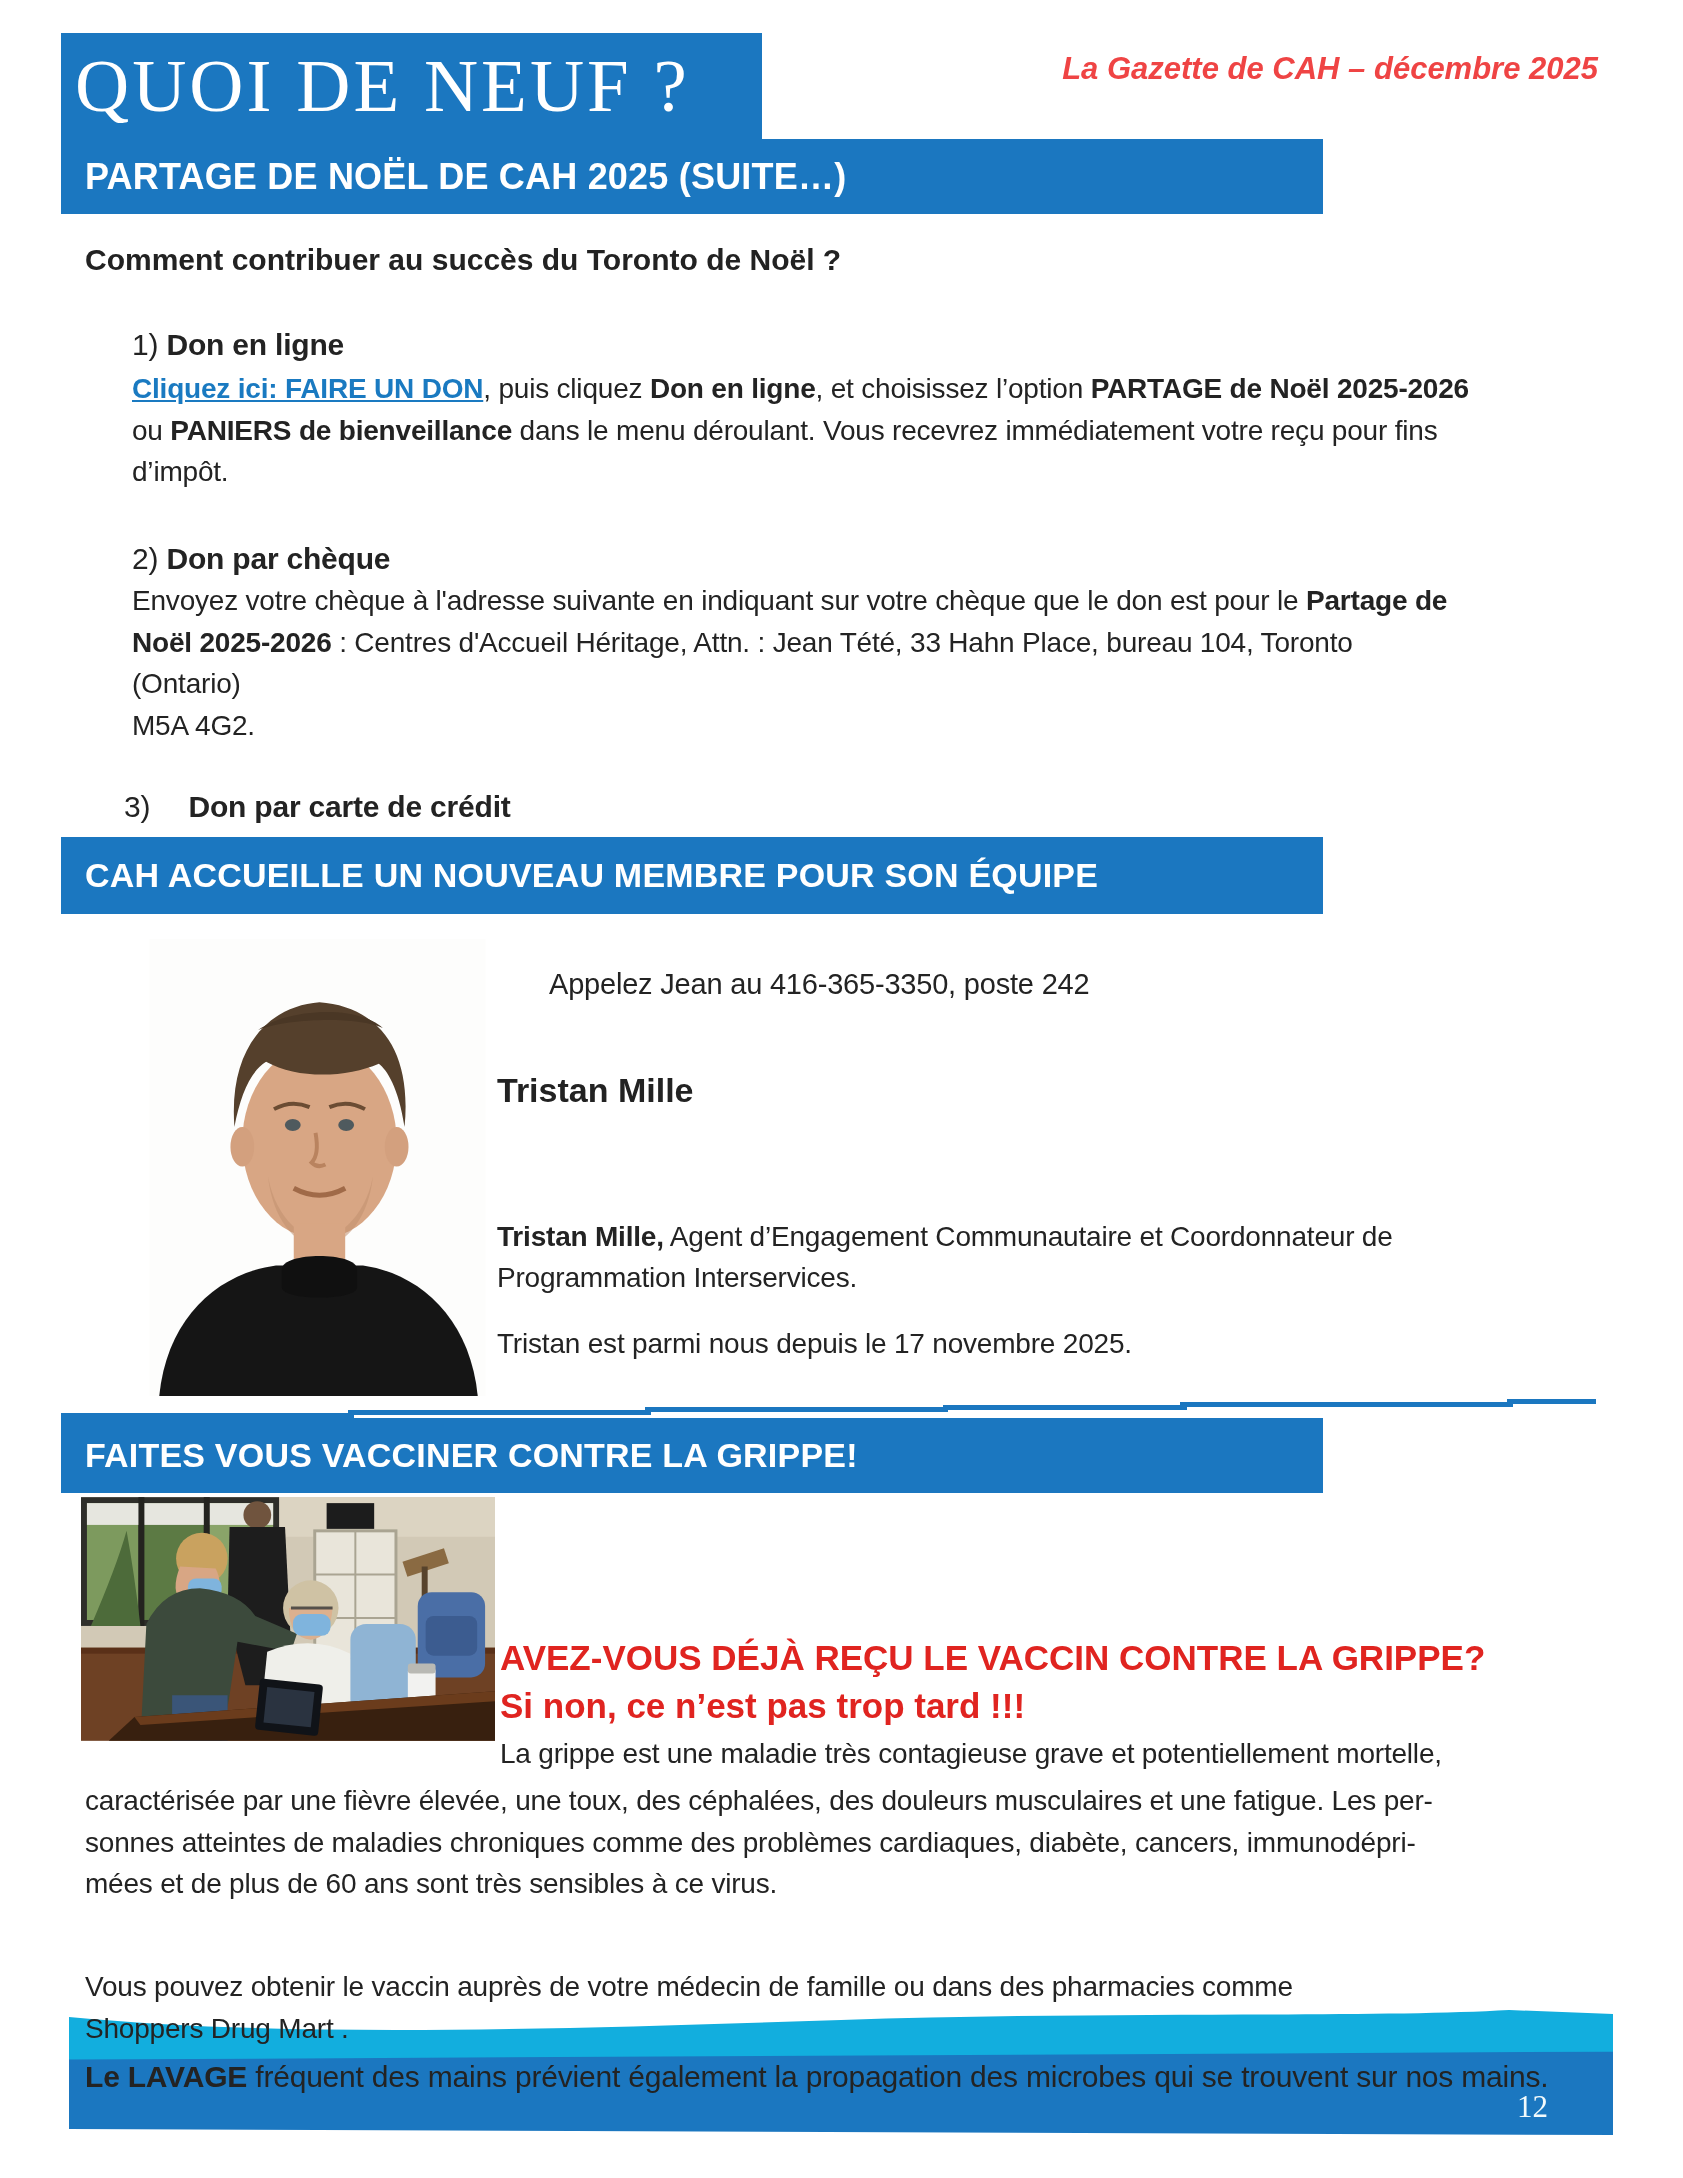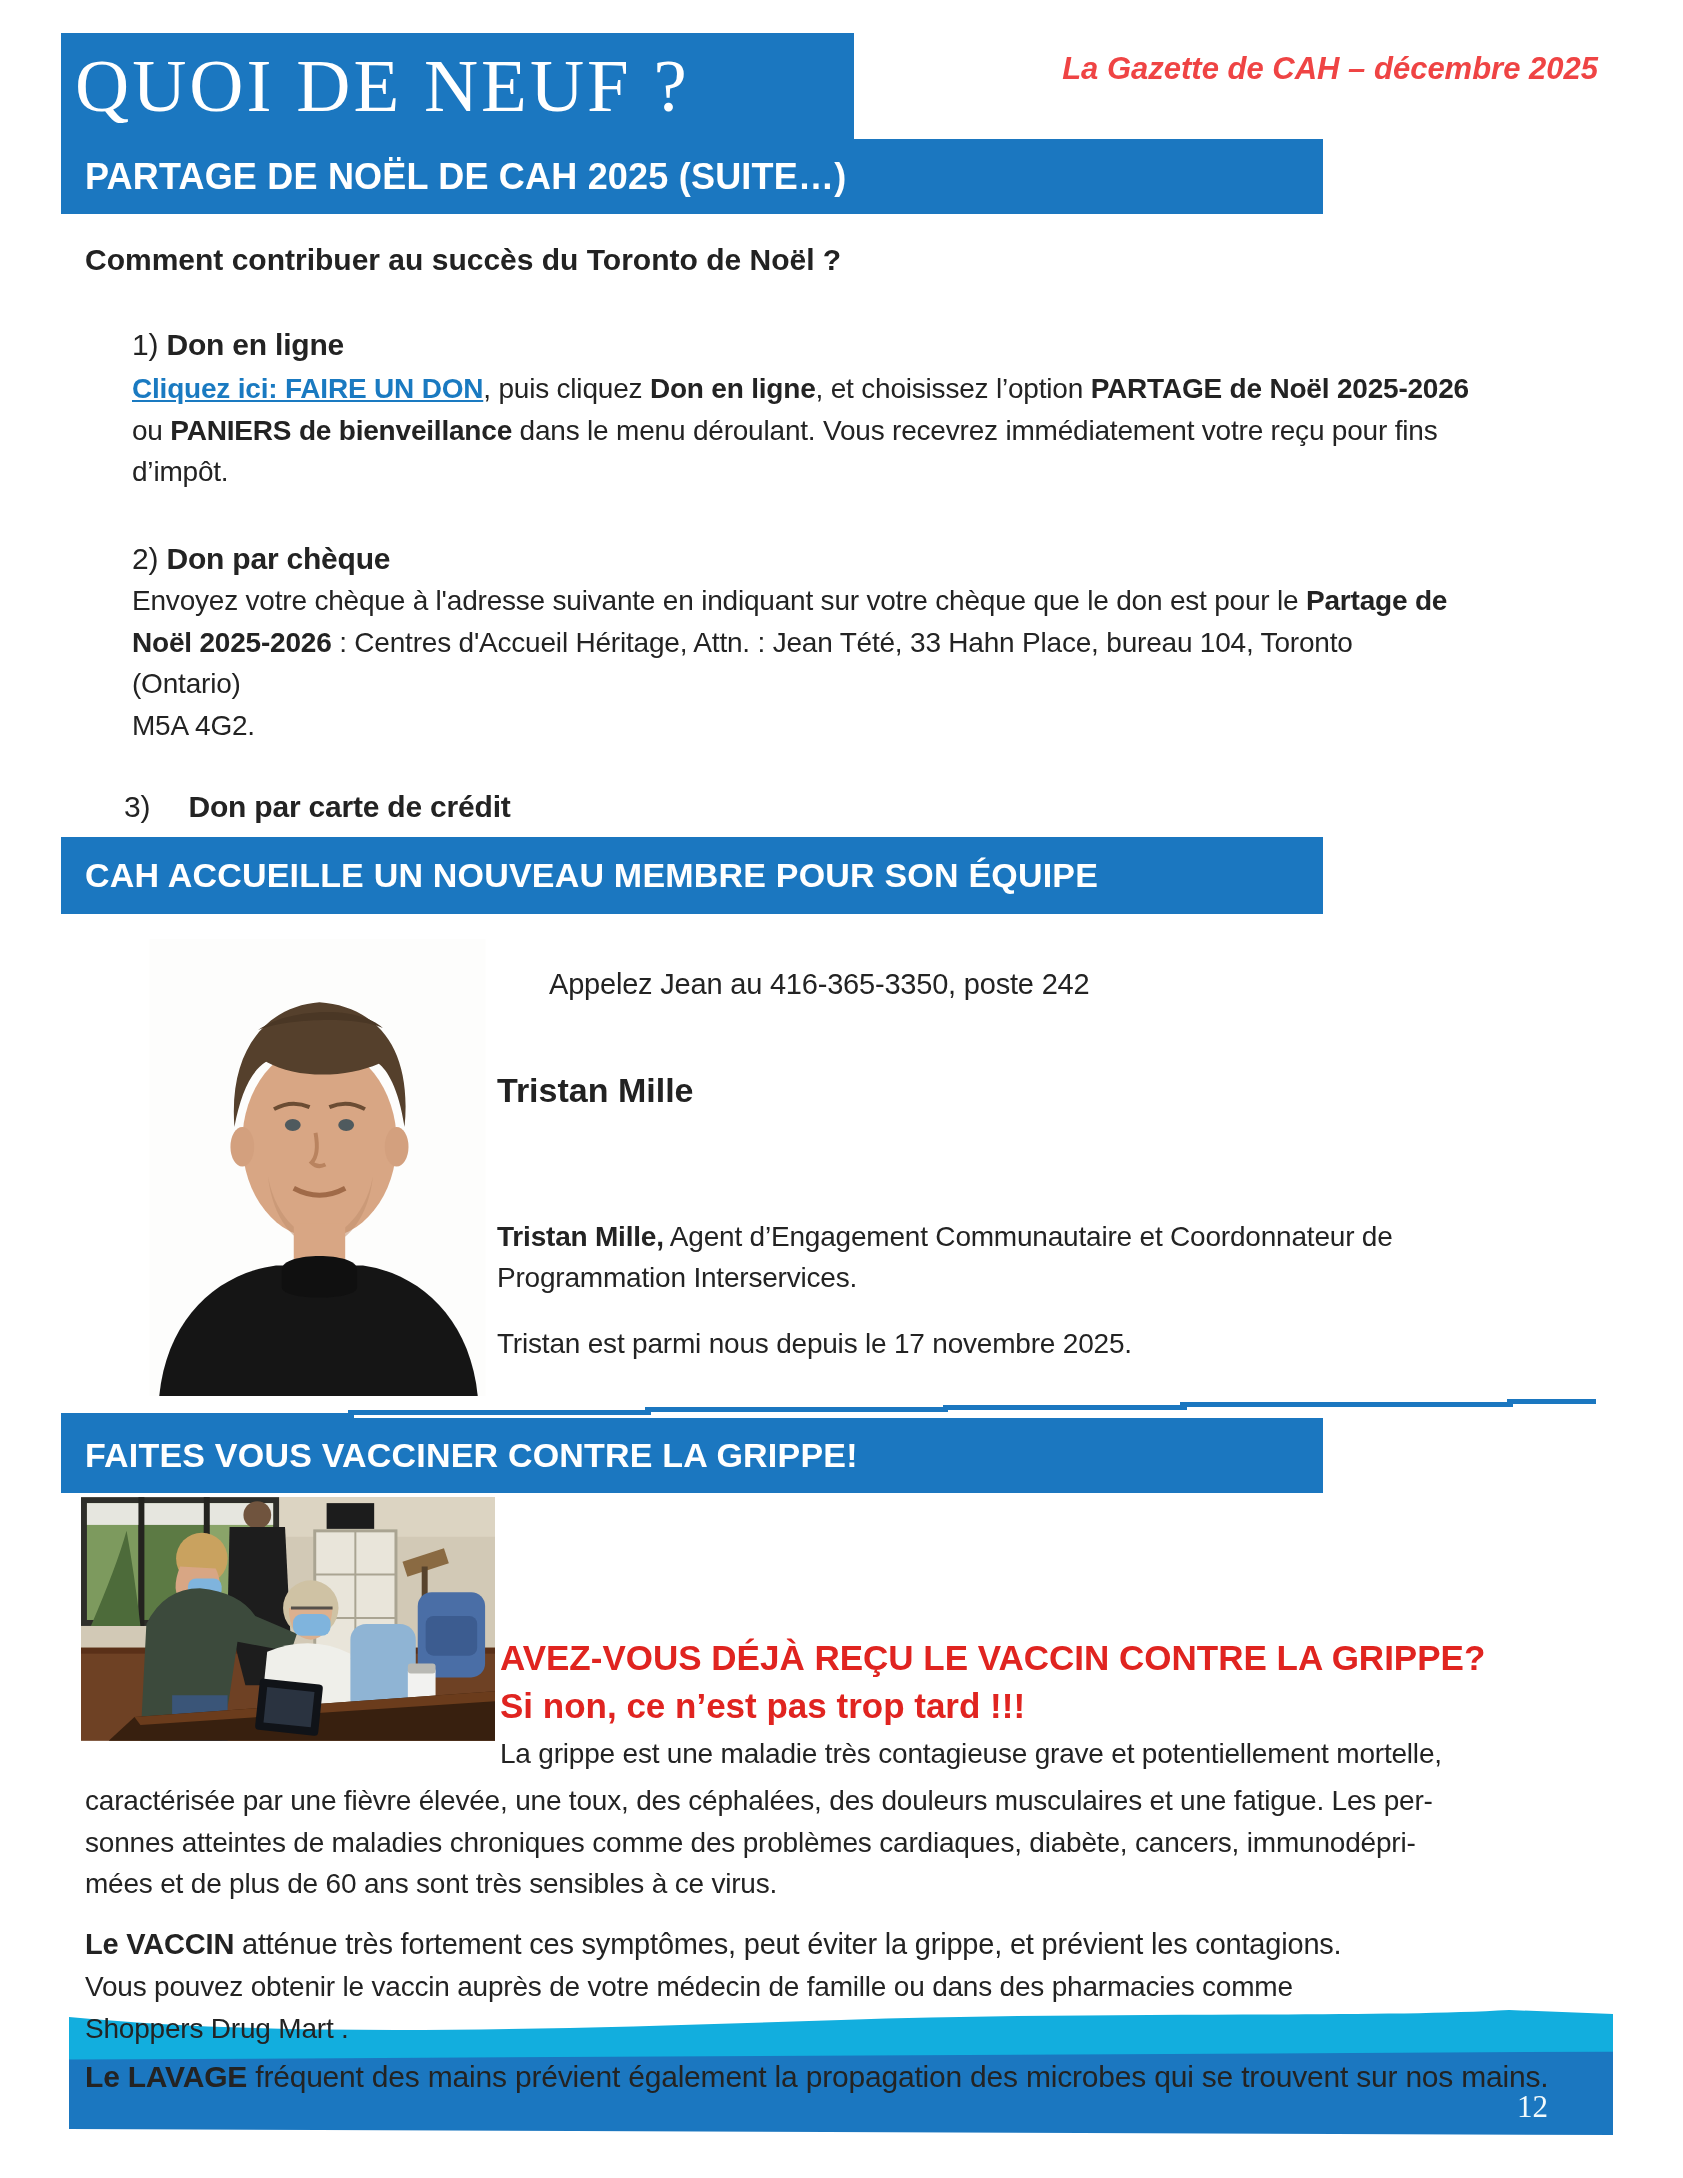--- a/index.html
+++ b/index.html
@@ -2,21 +2,21 @@
 <html><head>
 <meta charset="utf-8">
 <style>
   html,body{margin:0;padding:0;background:#ffffff;}
   .page{position:relative;width:1683px;height:2178px;background:#ffffff;overflow:hidden;
         font-family:"Liberation Sans",sans-serif;color:#232323;}
   .abs{position:absolute;}
   .bar{position:absolute;left:61px;width:1262px;background:#1b77c0;color:#ffffff;
        font-weight:bold;display:flex;align-items:center;box-sizing:border-box;
        padding-left:24px;letter-spacing:0.2px;}
-  .quoi-box{position:absolute;left:61px;top:33px;width:793px;height:106px;background:#1b77c0;
+  .quoi-box{position:absolute;left:61px;top:33px;width:701px;height:106px;background:#1b77c0;
             display:flex;align-items:center;box-sizing:border-box;padding-left:14px;}
   .quoi-title{font-family:"Liberation Serif",serif;font-weight:normal;color:#ffffff;
               font-size:75px;letter-spacing:3px;white-space:nowrap;}
   .gazette{position:absolute;left:941px;top:51px;width:657px;text-align:right;
            font-style:italic;font-weight:bold;font-size:31px;color:#ef4444;}
   .h-bold{position:absolute;font-weight:bold;font-size:30px;color:#222222;white-space:nowrap;}
   .line{position:absolute;font-size:28px;line-height:1.2;letter-spacing:-0.2px;
         white-space:nowrap;color:#232323;}
   .seg.b{font-weight:bold;}
   .seg.link{color:#1a7ac1;font-weight:bold;text-decoration:underline;}
@@ -156,21 +156,20 @@
   </div>
 
   <div class="red-line" style="left:500px;top:1638px;">AVEZ-VOUS DÉJÀ REÇU LE VACCIN CONTRE LA GRIPPE?</div>
   <div class="red-line" style="left:500px;top:1686px;">Si non, ce n’est pas trop tard !!!</div>
 
   <div class="line" style="left:500px;top:1737px;"><span class="seg ">La grippe est une maladie très contagieuse grave et potentiellement mortelle,</span></div>
   <div class="line" style="left:85px;top:1784px;"><span class="seg ">caractérisée par une fièvre élevée, une toux, des céphalées, des douleurs musculaires et une fatigue. Les per-</span></div>
   <div class="line" style="left:85px;top:1826px;"><span class="seg ">sonnes atteintes de maladies chroniques comme des problèmes cardiaques, diabète, cancers, immunodépri-</span></div>
   <div class="line" style="left:85px;top:1867px;"><span class="seg ">mées et de plus de 60 ans sont très sensibles à ce virus.</span></div>
 
-  <div class="line" style="left:85px;top:1927px;font-size:29px;"><span class="seg b">Le VACCIN</span><span class="seg "> atténue très fortement ces symptômes, peut éviter la grippe, et prévient les contagions.</span></div>
   <div class="line" style="left:85px;top:1970px;"><span class="seg ">Vous pouvez obtenir le vaccin auprès de votre médecin de famille ou dans des pharmacies comme</span></div>
   <div class="line" style="left:85px;top:2012px;z-index:3;"><span class="seg ">Shoppers Drug Mart .</span></div>
 
   <div class="abs" style="left:69px;top:2008px;width:1544px;height:127px;z-index:1;">
     <svg width="1544" height="127" viewBox="0 0 1560 128" preserveAspectRatio="none">
       <path d="M0,9 C220,30 480,22 780,12 C1060,3 1320,10 1455,2 L1560,6 L1560,70 L0,70 Z" fill="#12aede"></path>
       <path d="M0,52 L1560,44 L1560,128 L0,122 Z" fill="#1b77c0"></path>
     </svg>
   </div>
   <div class="line" style="left:85px;top:2059px;font-size:30px;z-index:3;"><span class="seg b">Le LAVAGE</span><span class="seg "> fréquent des mains prévient également la propagation des microbes qui se trouvent sur nos mains.</span></div>

